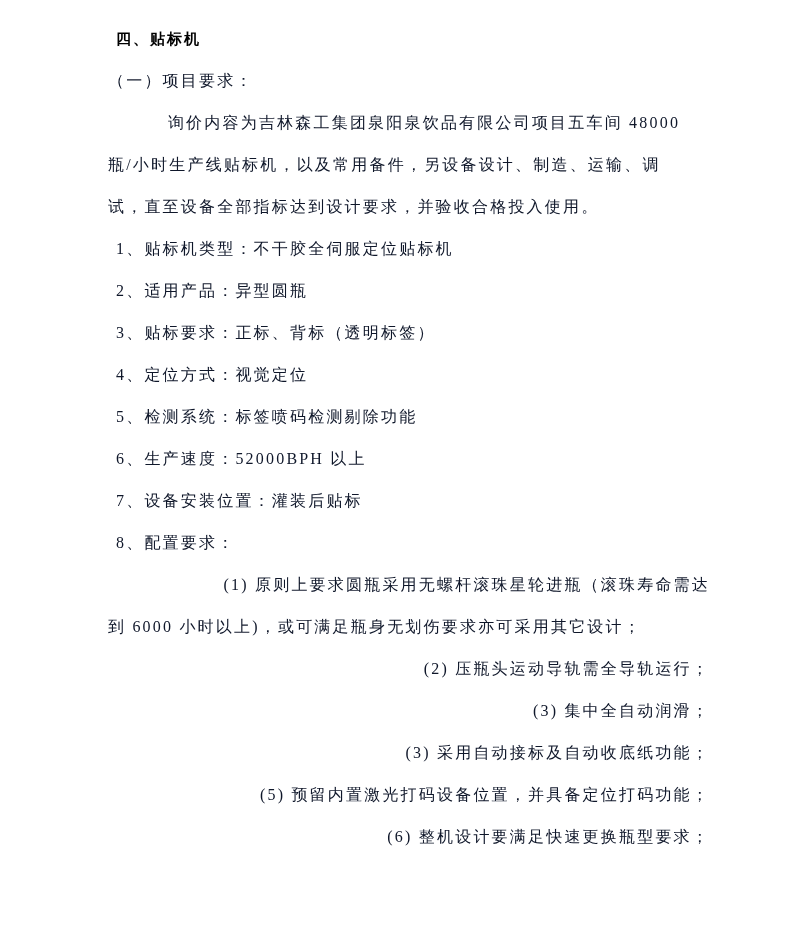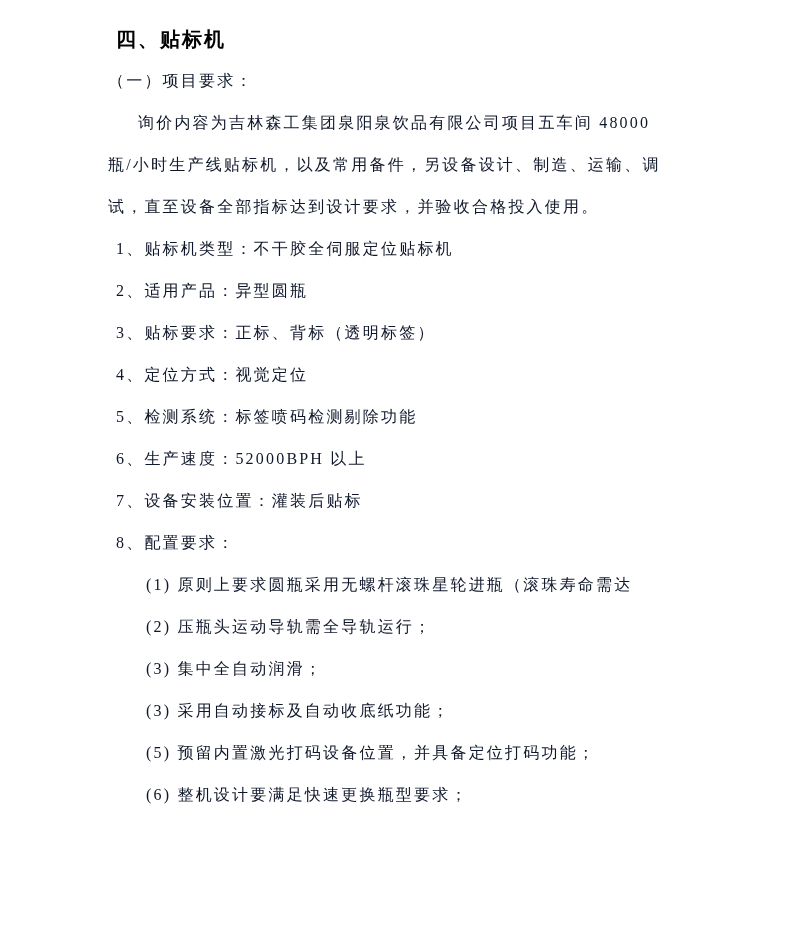--- a/index.html
+++ b/index.html
@@ -14,43 +14,43 @@
     background: #ffffff;
     overflow: hidden;
     color: #111111;
   }
   .content {
     padding: 18px 80px 0 108px;
   }
   .h1 {
     font-family: "Liberation Serif", "DejaVu Serif", serif;
     font-weight: bold;
-    font-size: 20px;
+    font-size: 15px;
     letter-spacing: 2px;
     height: 42px;
     line-height: 42px;
     white-space: nowrap;
     padding-left: 8px;
     color: #000000;
   }
   .ln {
     font-family: "Liberation Serif", "DejaVu Serif", serif;
     font-size: 16px;
     letter-spacing: 2.2px;
     height: 42px;
     line-height: 42px;
     white-space: nowrap;
     color: #0f172a;
   }
   
   .i1 { padding-left: 8px; }
   
-  .i2 { padding-left: 30px; }
+  .i2 { padding-left: 30px; text-align: center; }
   
-  .i3 { padding-left: 38px; }
+  .i3 { padding-left: 38px; text-align: right; }
 </style>
 </head>
 <body>
 
 <div class="page">
   <div class="content">
     <div class="h1">四、贴标机</div>
 
     <div class="ln">（一）项目要求：</div>
     <div class="ln i2">询价内容为吉林森工集团泉阳泉饮品有限公司项目五车间 48000</div>
@@ -58,19 +58,20 @@
     <div class="ln">试，直至设备全部指标达到设计要求，并验收合格投入使用。</div>
     <div class="ln i1">1、贴标机类型：不干胶全伺服定位贴标机</div>
     <div class="ln i1">2、适用产品：异型圆瓶</div>
     <div class="ln i1">3、贴标要求：正标、背标（透明标签）</div>
     <div class="ln i1">4、定位方式：视觉定位</div>
     <div class="ln i1">5、检测系统：标签喷码检测剔除功能</div>
     <div class="ln i1">6、生产速度：52000BPH 以上</div>
     <div class="ln i1">7、设备安装位置：灌装后贴标</div>
     <div class="ln i1">8、配置要求：</div>
     <div class="ln i3">(1) 原则上要求圆瓶采用无螺杆滚珠星轮进瓶（滚珠寿命需达</div>
+    <div class="ln">到 6000 小时以上)，或可满足瓶身无划伤要求亦可采用其它设计；</div>
     <div class="ln i3">(2) 压瓶头运动导轨需全导轨运行；</div>
     <div class="ln i3">(3) 集中全自动润滑；</div>
     <div class="ln i3">(3) 采用自动接标及自动收底纸功能；</div>
     <div class="ln i3">(5) 预留内置激光打码设备位置，并具备定位打码功能；</div>
     <div class="ln i3">(6) 整机设计要满足快速更换瓶型要求；</div>
   </div>
 </div>
 
 </body></html>

